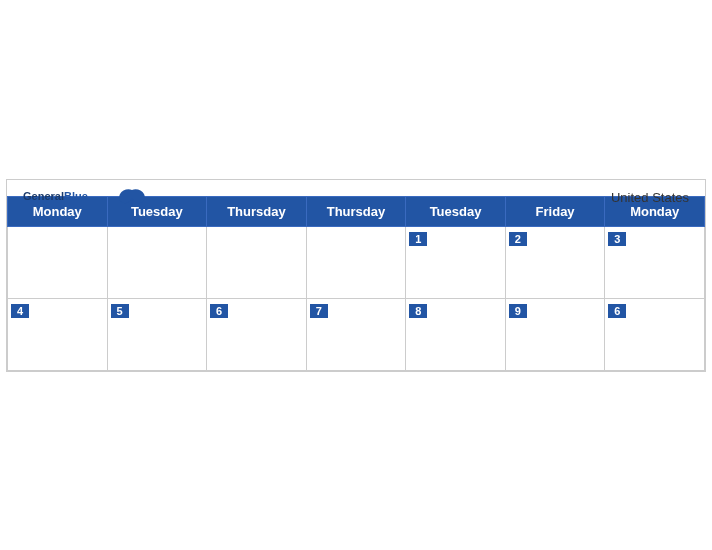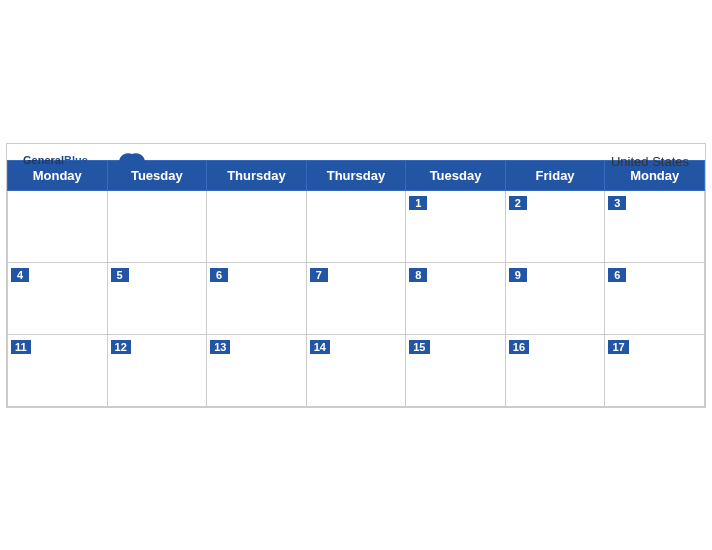--- a/index.html
+++ b/index.html
@@ -147,24 +147,15 @@
         </tr>
         <tr>
           <td><span class="day-number">4</span></td>
           <td><span class="day-number">5</span></td>
           <td><span class="day-number">6</span></td>
           <td><span class="day-number">7</span></td>
           <td><span class="day-number">8</span></td>
           <td><span class="day-number">9</span></td>
           <td><span class="day-number">6</span></td>
         </tr>
-        <tr>
-          <td><span class="day-number">11</span></td>
-          <td><span class="day-number">12</span></td>
-          <td><span class="day-number">13</span></td>
-          <td><span class="day-number">14</span></td>
-          <td><span class="day-number">15</span></td>
-          <td><span class="day-number">16</span></td>
-          <td><span class="day-number">17</span></td>
-        </tr>
       </tbody>
   </table>
 </div>
 
 </body></html>

